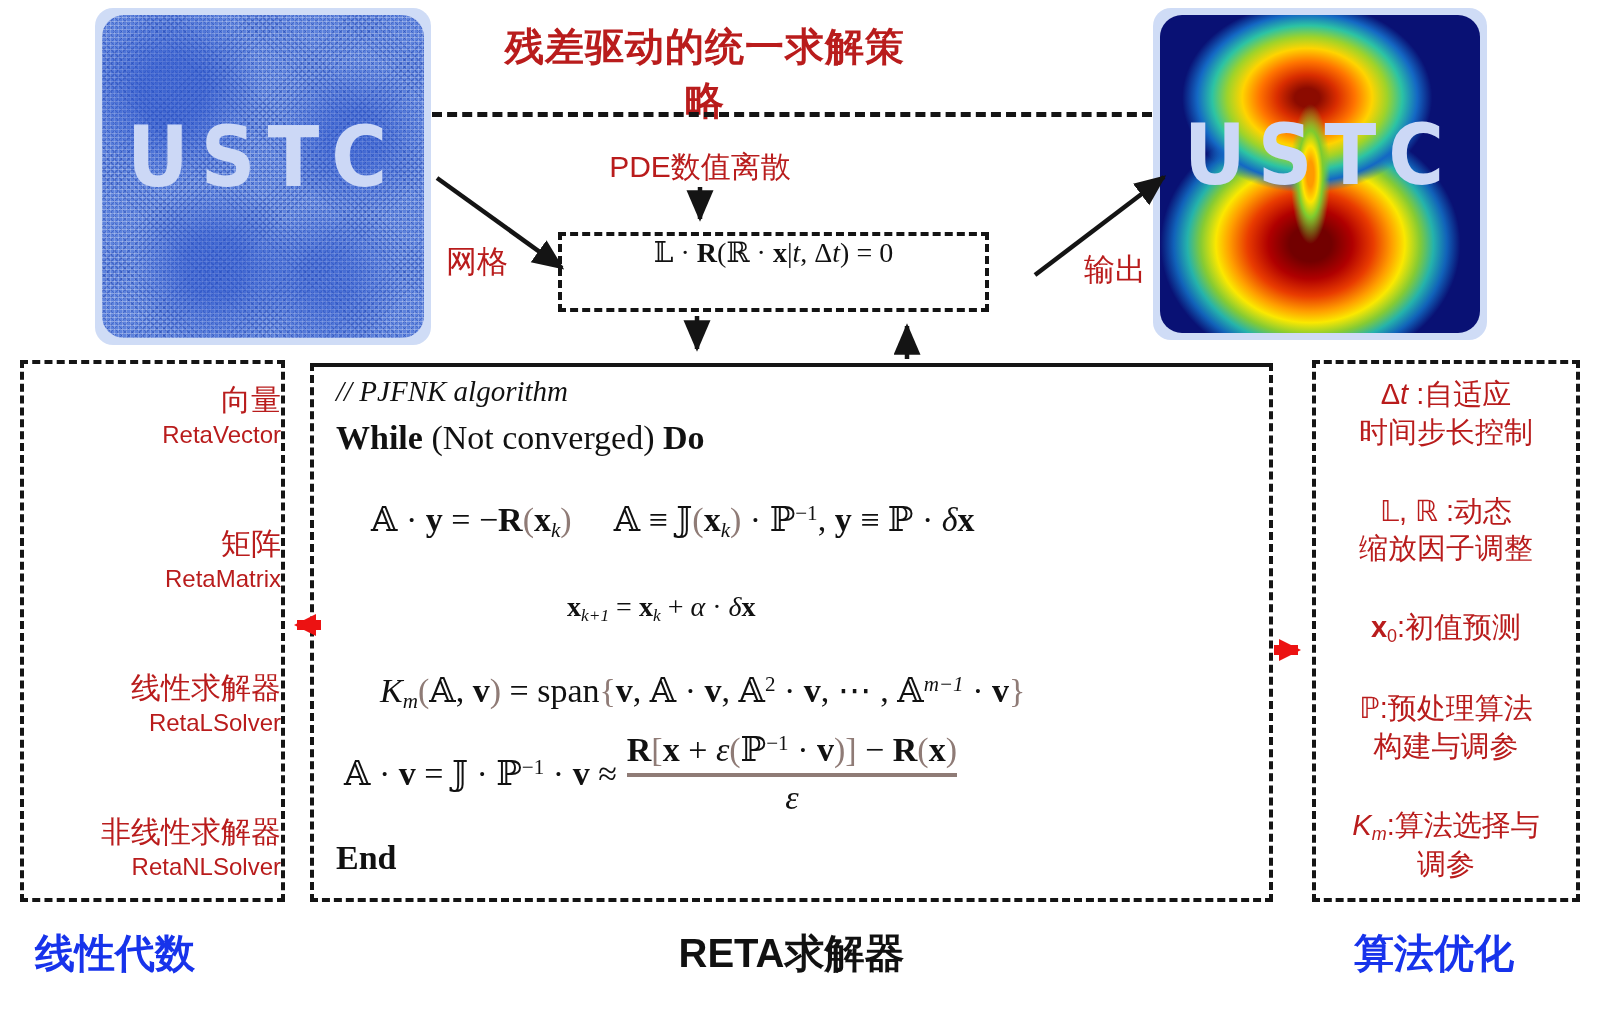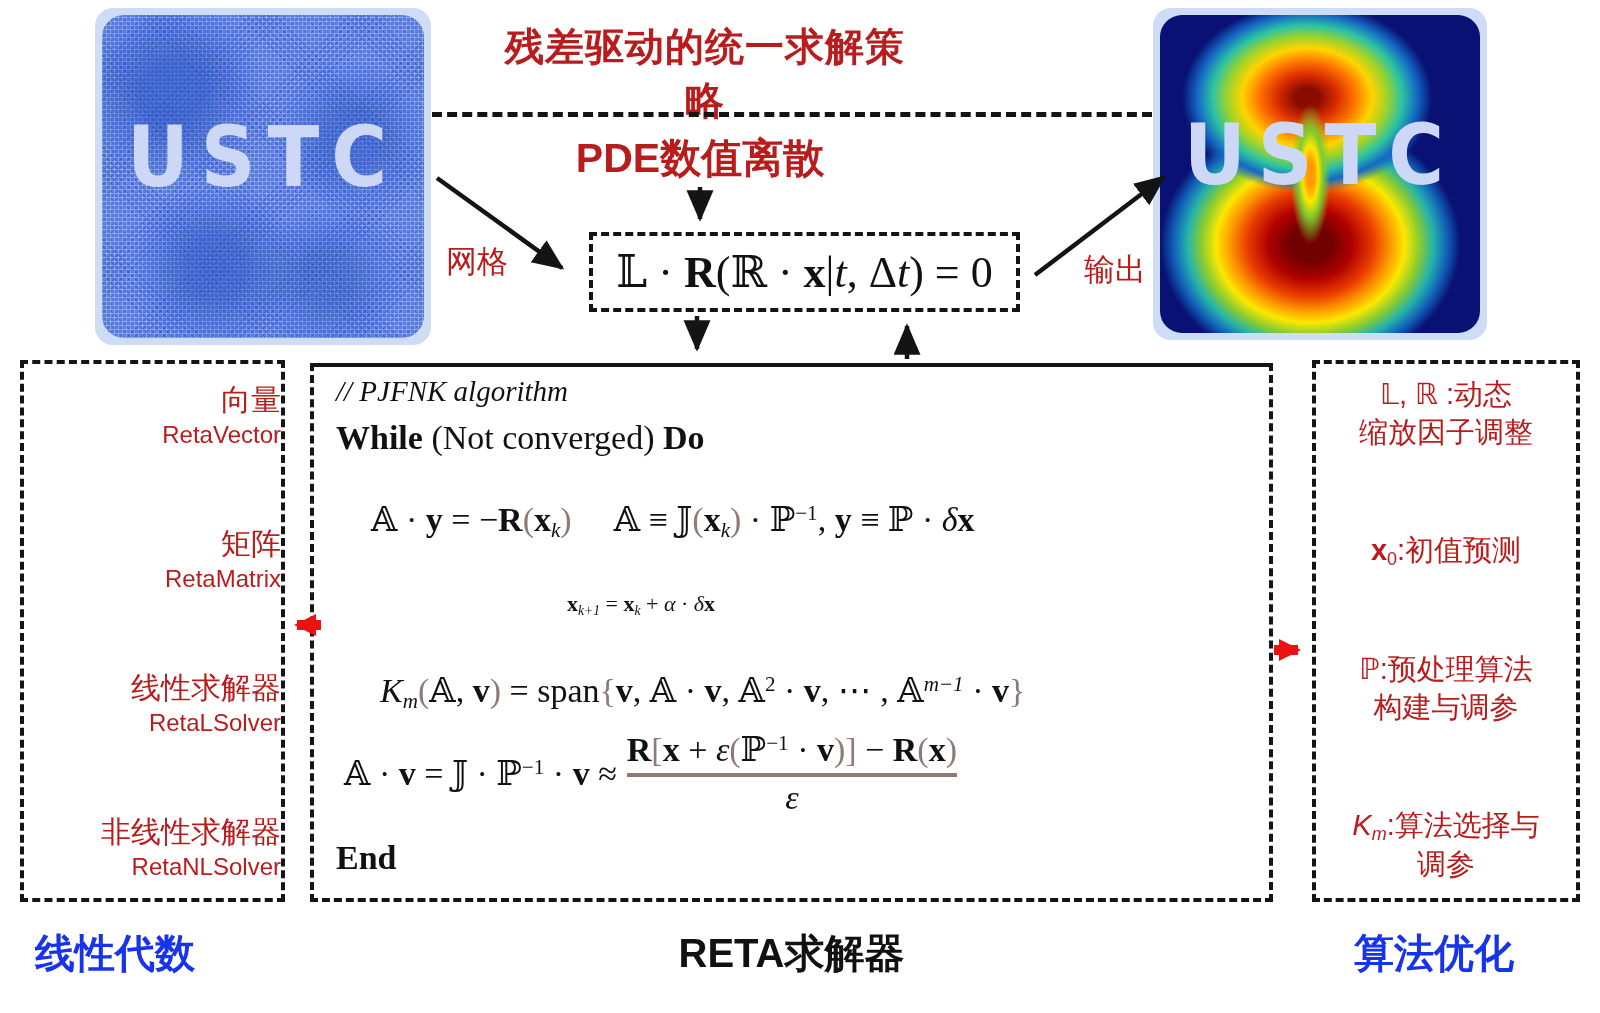--- a/index.html
+++ b/index.html
@@ -13,26 +13,26 @@
   .math{font-family:"Liberation Serif","DejaVu Serif","DejaVu Sans",serif;color:#111;}
   .abs{position:absolute;}
   .b{font-weight:bold;}
   .it{font-style:italic;}
   .brown{color:var(--math-brown);}
   sub{font-size:62%;vertical-align:-0.28em;}
   sup{font-size:62%;vertical-align:0.5em;}
 
   .title{left:495px;top:20px;width:420px;text-align:center;font-size:39px;font-weight:800;letter-spacing:1px;}
   .top-dash{left:432px;top:112px;width:720px;height:0;border-top:5px dashed #141414;}
-  .pde-label{left:540px;top:131px;width:320px;text-align:center;font-size:41px;font-weight:bold;}
+  .pde-label{left:540px;top:147px;width:320px;text-align:center;font-size:30px;}
   .mesh-label{left:446px;top:241px;font-size:31px;}
   .output-label{left:1084px;top:249px;font-size:31px;}
 
-  .eqbox{left:589px;top:232px;width:431px;height:80px;border:4px dashed #141414;
-         display:flex;align-items:center;justify-content:center;font-size:44px;box-sizing:border-box;}
+  .eqbox{left:558px;top:232px;width:431px;height:80px;border:4px dashed #141414;
+         display:flex;justify-content:center;font-size:28px;box-sizing:border-box;}
 
   
   .logo-frame{border-radius:18px;background:#cfdcf6;padding:7px;box-sizing:border-box;}
   .mesh-logo{left:95px;top:8px;width:336px;height:337px;}
   .heat-logo{left:1153px;top:8px;width:334px;height:332px;}
   .logo-inner{position:relative;width:100%;height:100%;border-radius:22px;overflow:hidden;}
   .mesh-inner{
     background-color:#5d82dc;
     background-image:
       radial-gradient(circle at 22% 24%, rgba(38,78,200,.55) 0 9%, transparent 26%),
@@ -63,21 +63,21 @@
     justify-content:space-between;padding:12px 0 14px;text-align:center;}
   .lp-item{font-size:30px;line-height:1.3;}
   .lp-item .en{font-size:24px;}
   .rp-item{font-size:29px;line-height:1.3;}
 
   .center-box{left:310px;top:363px;width:963px;height:539px;border:4px dashed #151515;
     border-top:4px solid #151515;box-sizing:border-box;}
   .comment-line{left:22px;top:8px;font-size:29px;font-style:italic;}
   .while-line{left:22px;top:52px;font-size:34px;}
   .eq-row1{left:57px;top:132px;display:flex;gap:42px;font-size:34px;white-space:nowrap;}
-  .eq-row2{left:253px;top:224px;font-size:22px;white-space:nowrap;}
+  .eq-row2{left:253px;top:224px;font-size:28px;white-space:nowrap;}
   .eq-row3{left:66px;top:303px;font-size:34px;white-space:nowrap;}
   .eq-row4{left:30px;top:362px;display:flex;align-items:center;gap:10px;font-size:34px;white-space:nowrap;}
   .frac{display:flex;flex-direction:column;align-items:center;}
   .frac-bar{align-self:stretch;height:4px;background:var(--math-brown);margin:4px 0 2px;}
   .end-line{left:22px;top:472px;font-size:34px;font-weight:bold;}
 
   .caption{top:926px;text-align:center;font-size:40px;font-weight:800;}
   .cap-left{left:0;width:230px;color:var(--accent-blue);}
   .cap-center{left:310px;width:963px;color:#111;}
   .cap-right{left:1304px;width:260px;color:var(--accent-blue);}
@@ -149,20 +149,24 @@
       <span class="frac">
         <span class="math"><span class="b">R</span><span class="brown">[</span><span class="b">x</span><span> + </span><span class="it">ε</span><span class="brown">(</span><span>ℙ</span><sup>−1</sup><span> · </span><span class="b">v</span><span class="brown">)</span><span class="brown">]</span><span> − </span><span class="b">R</span><span class="brown">(</span><span class="b">x</span><span class="brown">)</span></span>
         <span class="frac-bar"></span>
         <span class="math"><span class="it">ε</span></span>
       </span>
     </div>
     <div class="abs end-line math">End</div>
   </div>
 
   <div class="abs panel right-box cn">
+    <div class="rp-item">
+      <div class="rp-l1"><span>Δ</span><span class="it">t</span><span> :自适应</span></div>
+      <div>时间步长控制</div>
+    </div>
     <div class="rp-item">
       <div class="rp-l1"><span>𝕃, ℝ :动态</span></div>
       <div>缩放因子调整</div>
     </div>
     <div class="rp-item">
       <div class="rp-l1"><span class="b">x</span><sub>0</sub><span>:初值预测</span></div>
     </div>
     <div class="rp-item">
       <div class="rp-l1"><span>ℙ:预处理算法</span></div>
       <div>构建与调参</div>

